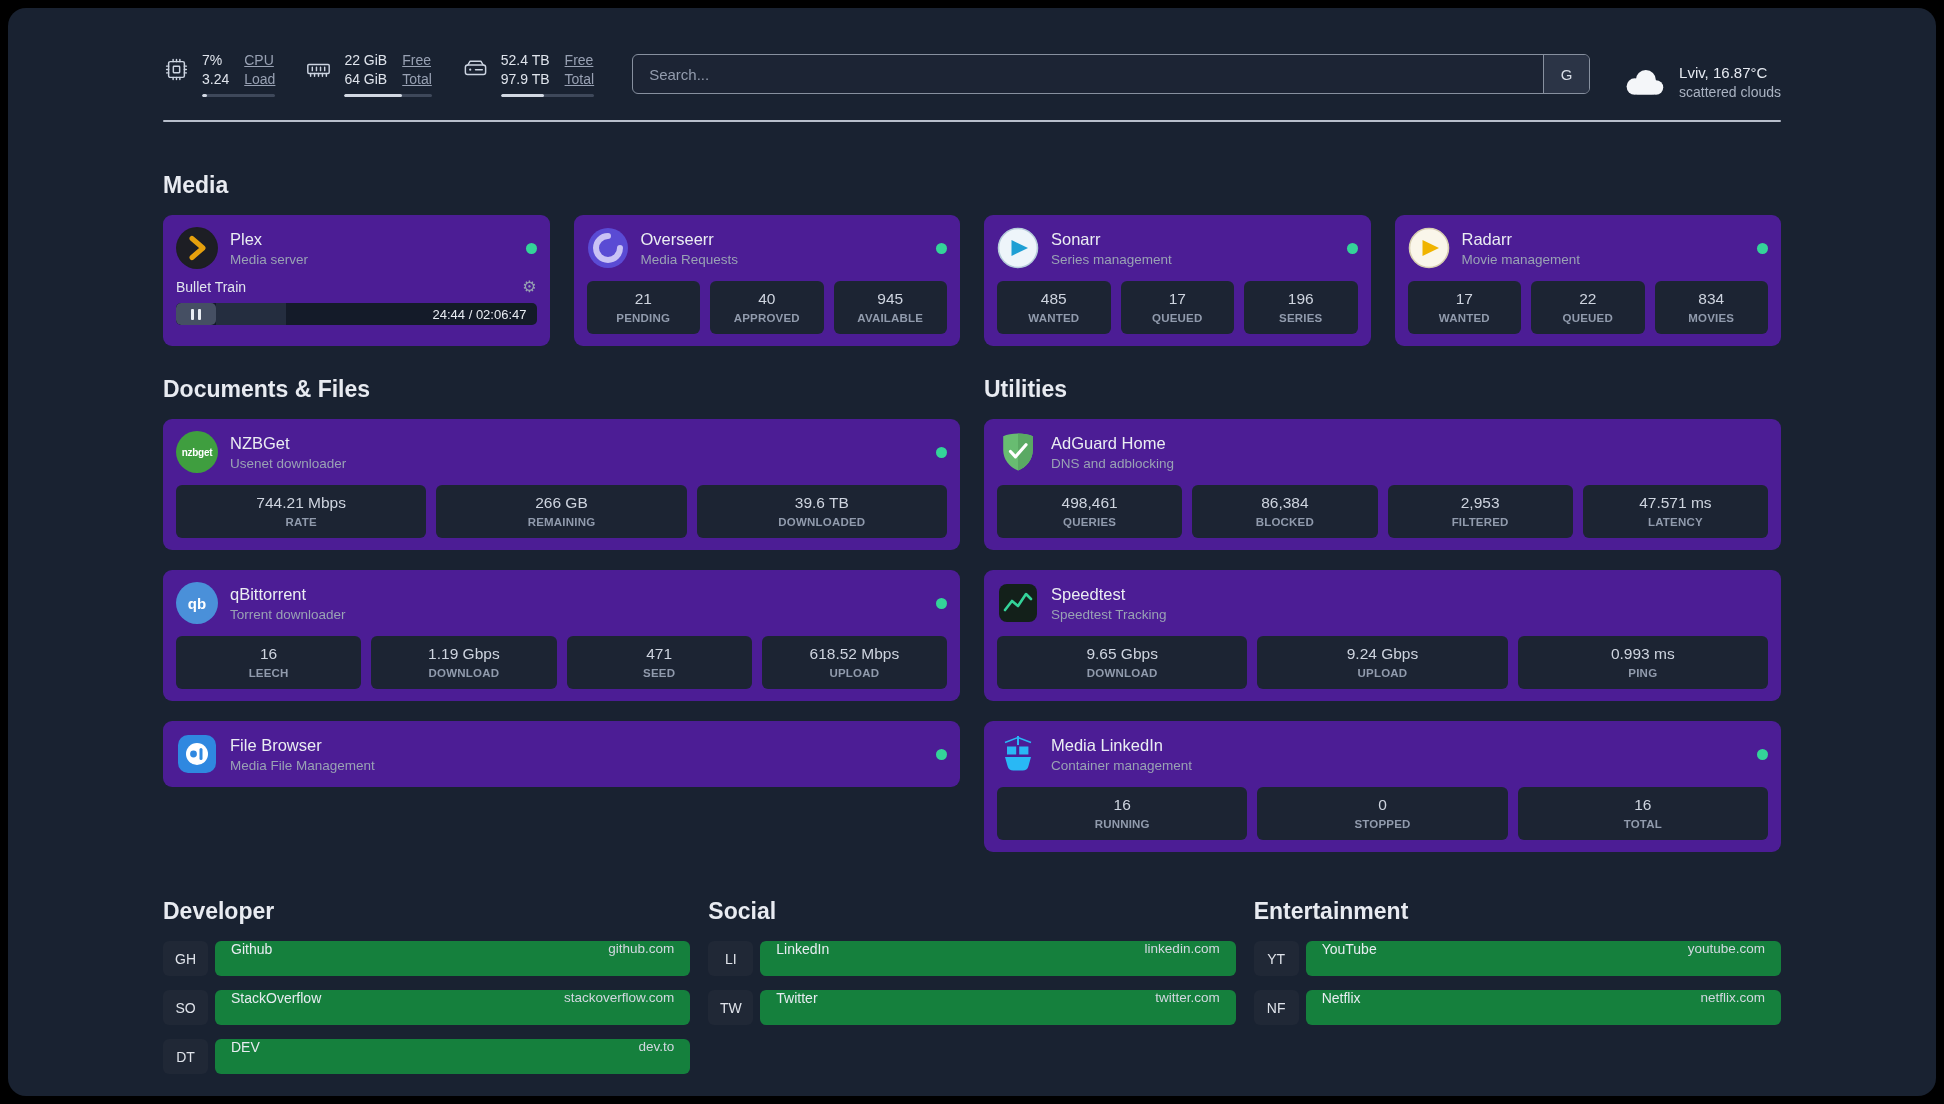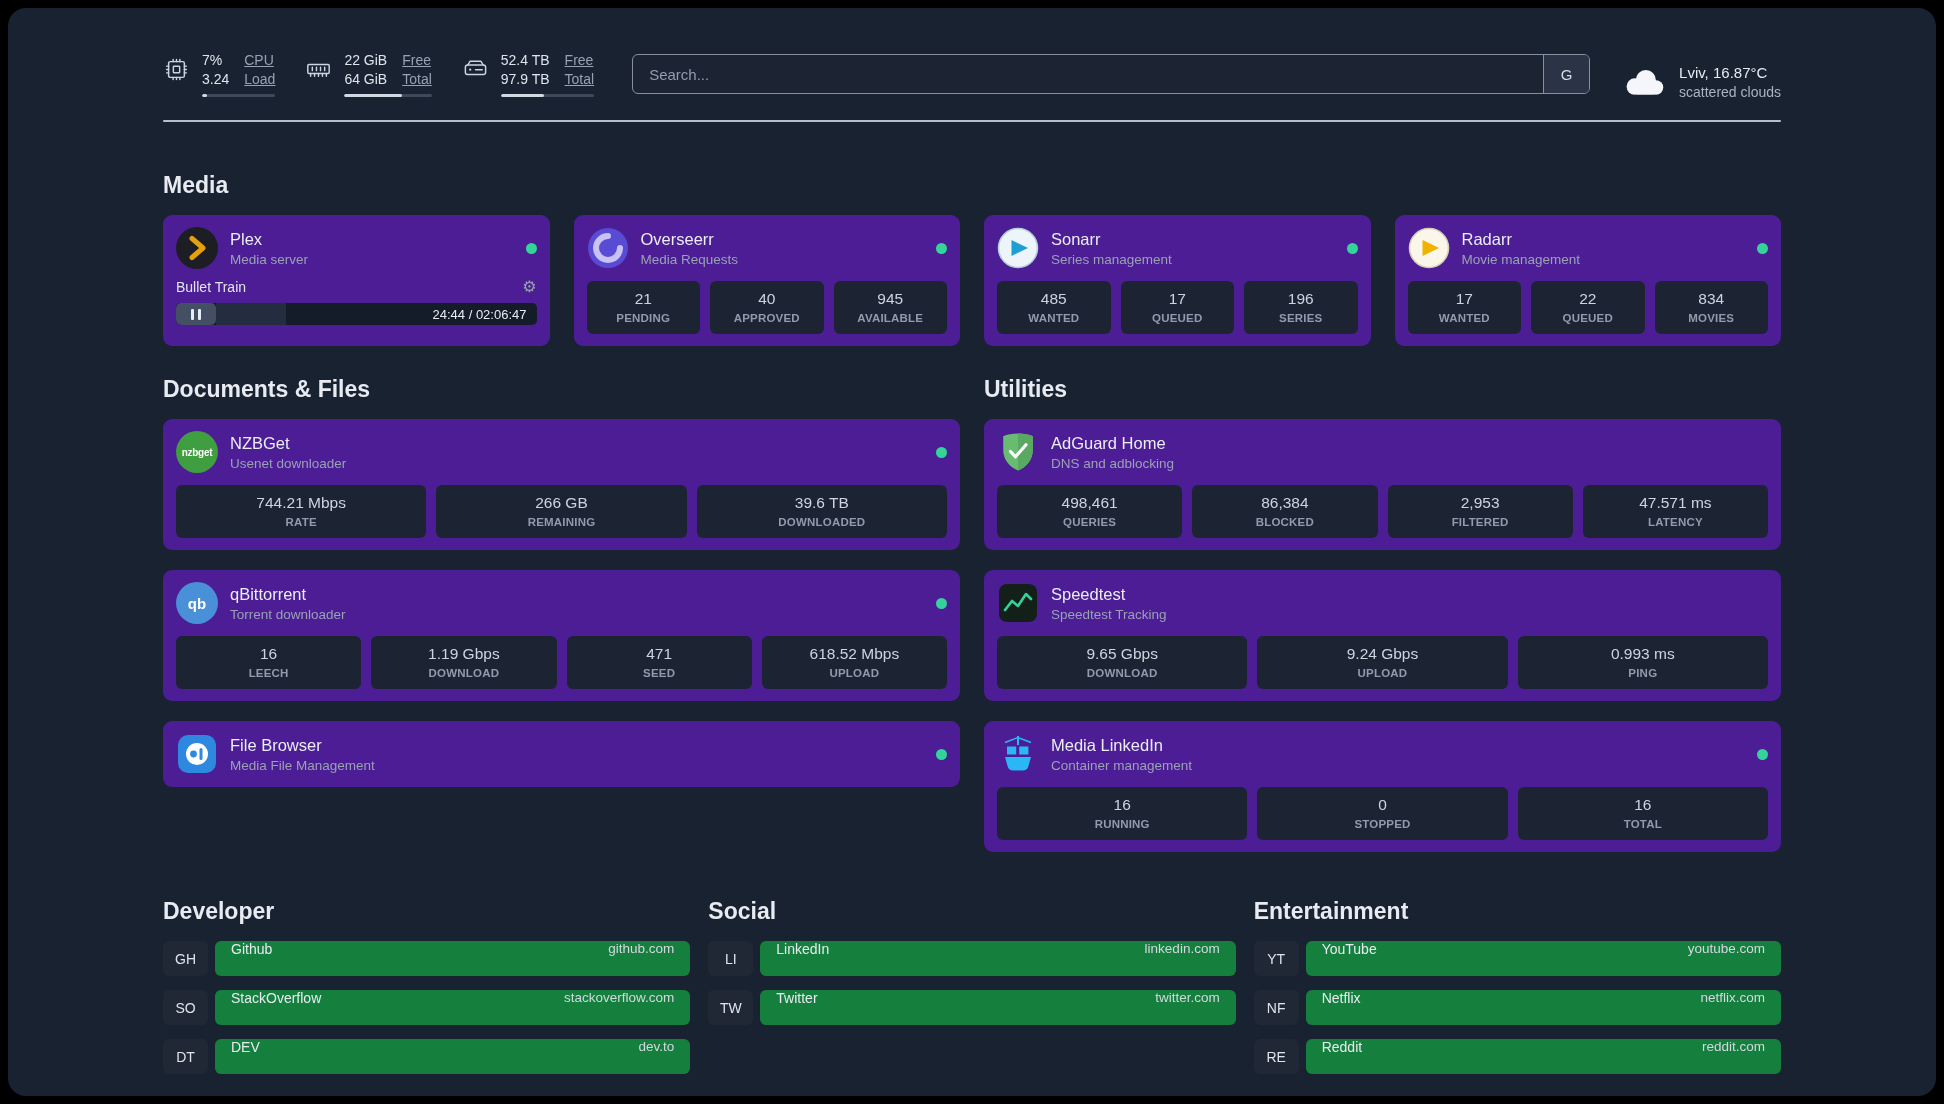--- a/index.html
+++ b/index.html
@@ -604,25 +604,18 @@
               <span class="bm-url">youtube.com</span>
             </span>
           </div>
           <div class="bm-row">
             <span class="bm-abbr">NF</span>
             <span class="bm-pill">
               <span class="bm-name">Netflix</span>
               <span class="bm-url">netflix.com</span>
             </span>
           </div>
-          <div class="bm-row">
-            <span class="bm-abbr">RE</span>
-            <span class="bm-pill">
-              <span class="bm-name">Reddit</span>
-              <span class="bm-url">reddit.com</span>
-            </span>
-          </div>
         </div>
       </div>
 
     </div>
   </div>
 </div>
 
 </body></html>

